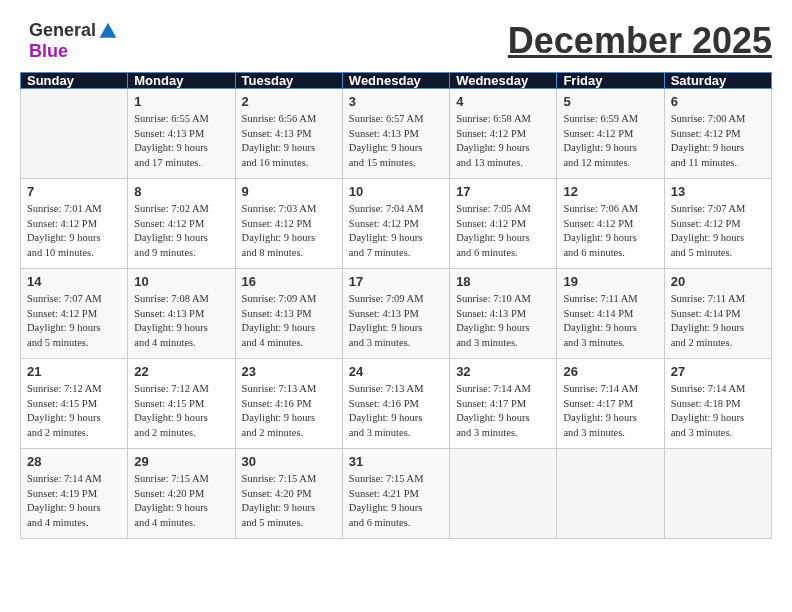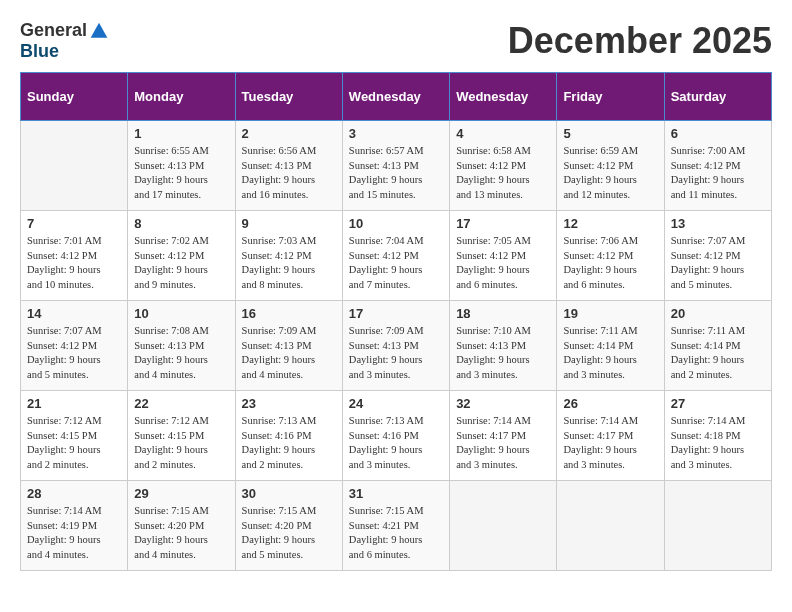--- a/index.html
+++ b/index.html
@@ -13,61 +13,63 @@
     .header {
       display: flex;
       justify-content: space-between;
       align-items: flex-start;
       margin-bottom: 10px;
     }
     .logo {
       display: flex;
       flex-direction: column;
       align-items: flex-start;
+      margin-left: 9px;
     }
     .logo-text {
       display: flex;
       align-items: center;
     }
     .logo-general {
       font-size: 18px;
       font-weight: bold;
       color: #333;
     }
     .logo-blue {
       font-size: 18px;
       font-weight: bold;
-      color: #0c4a6e;
+      color: #a21caf;
     }
     .logo-icon {
       width: 20px;
       height: 20px;
       margin-left: 2px;
     }
     .title-block {
       text-align: right;
     }
     .calendar-title {
       font-size: 36px;
       font-weight: bold;
       color: #333;
+      text-decoration: underline;
     }
     .calendar-subtitle {
       font-size: 16px;
       color: #555;
     }
     table {
       width: 100%;
       border-collapse: collapse;
       border: 1px solid #ccc;
     }
     thead tr th {
-      background-color: #701a75;
+      background-color: #0f172a;
       color: white;
-      padding: 16px 6px;
+      padding: 0 6px;
       font-size: 13px;
       font-weight: bold;
       text-align: left;
       border: 1px solid #4a8bcf;
     }
     tbody tr td {
       border: 1px solid #ccc;
       vertical-align: top;
       padding: 5px 6px;
       min-height: 80px;

